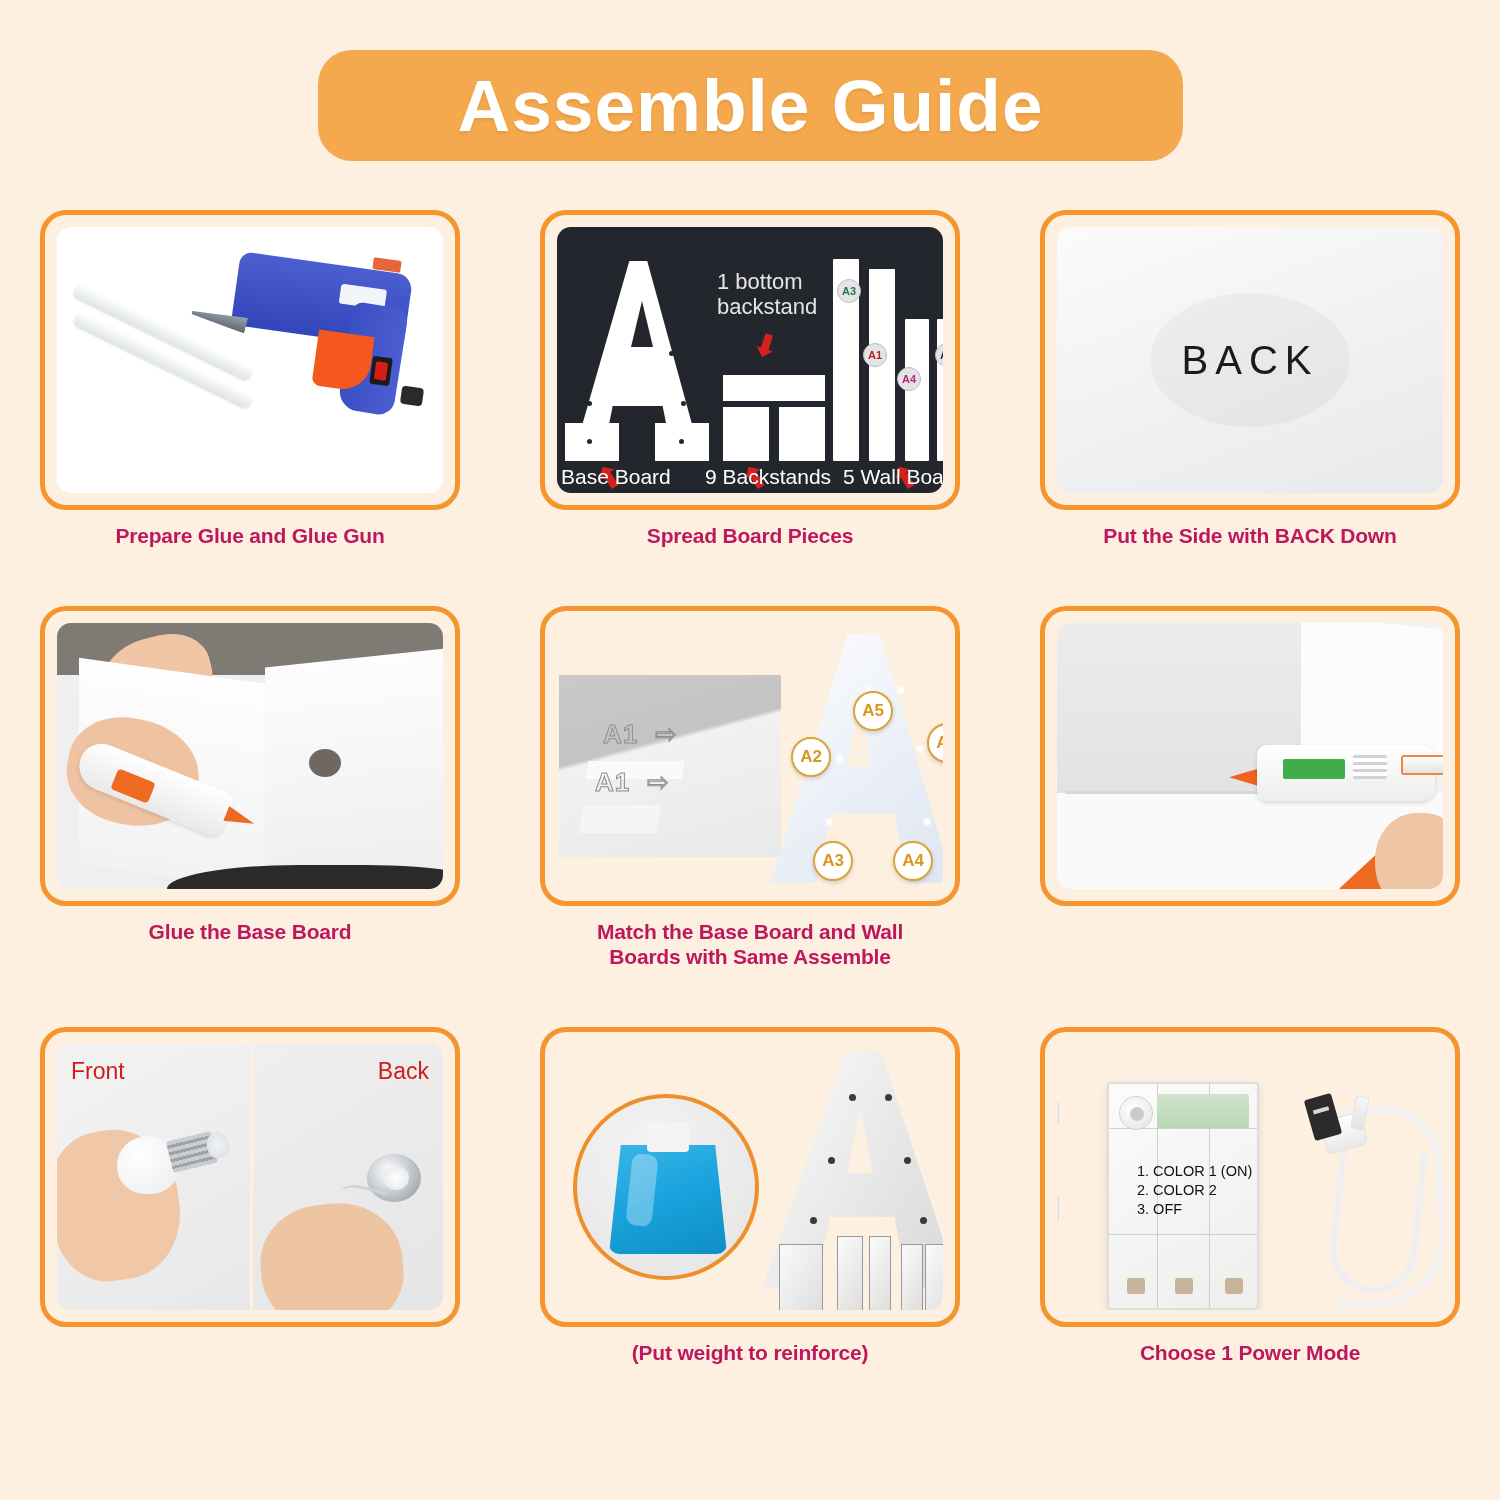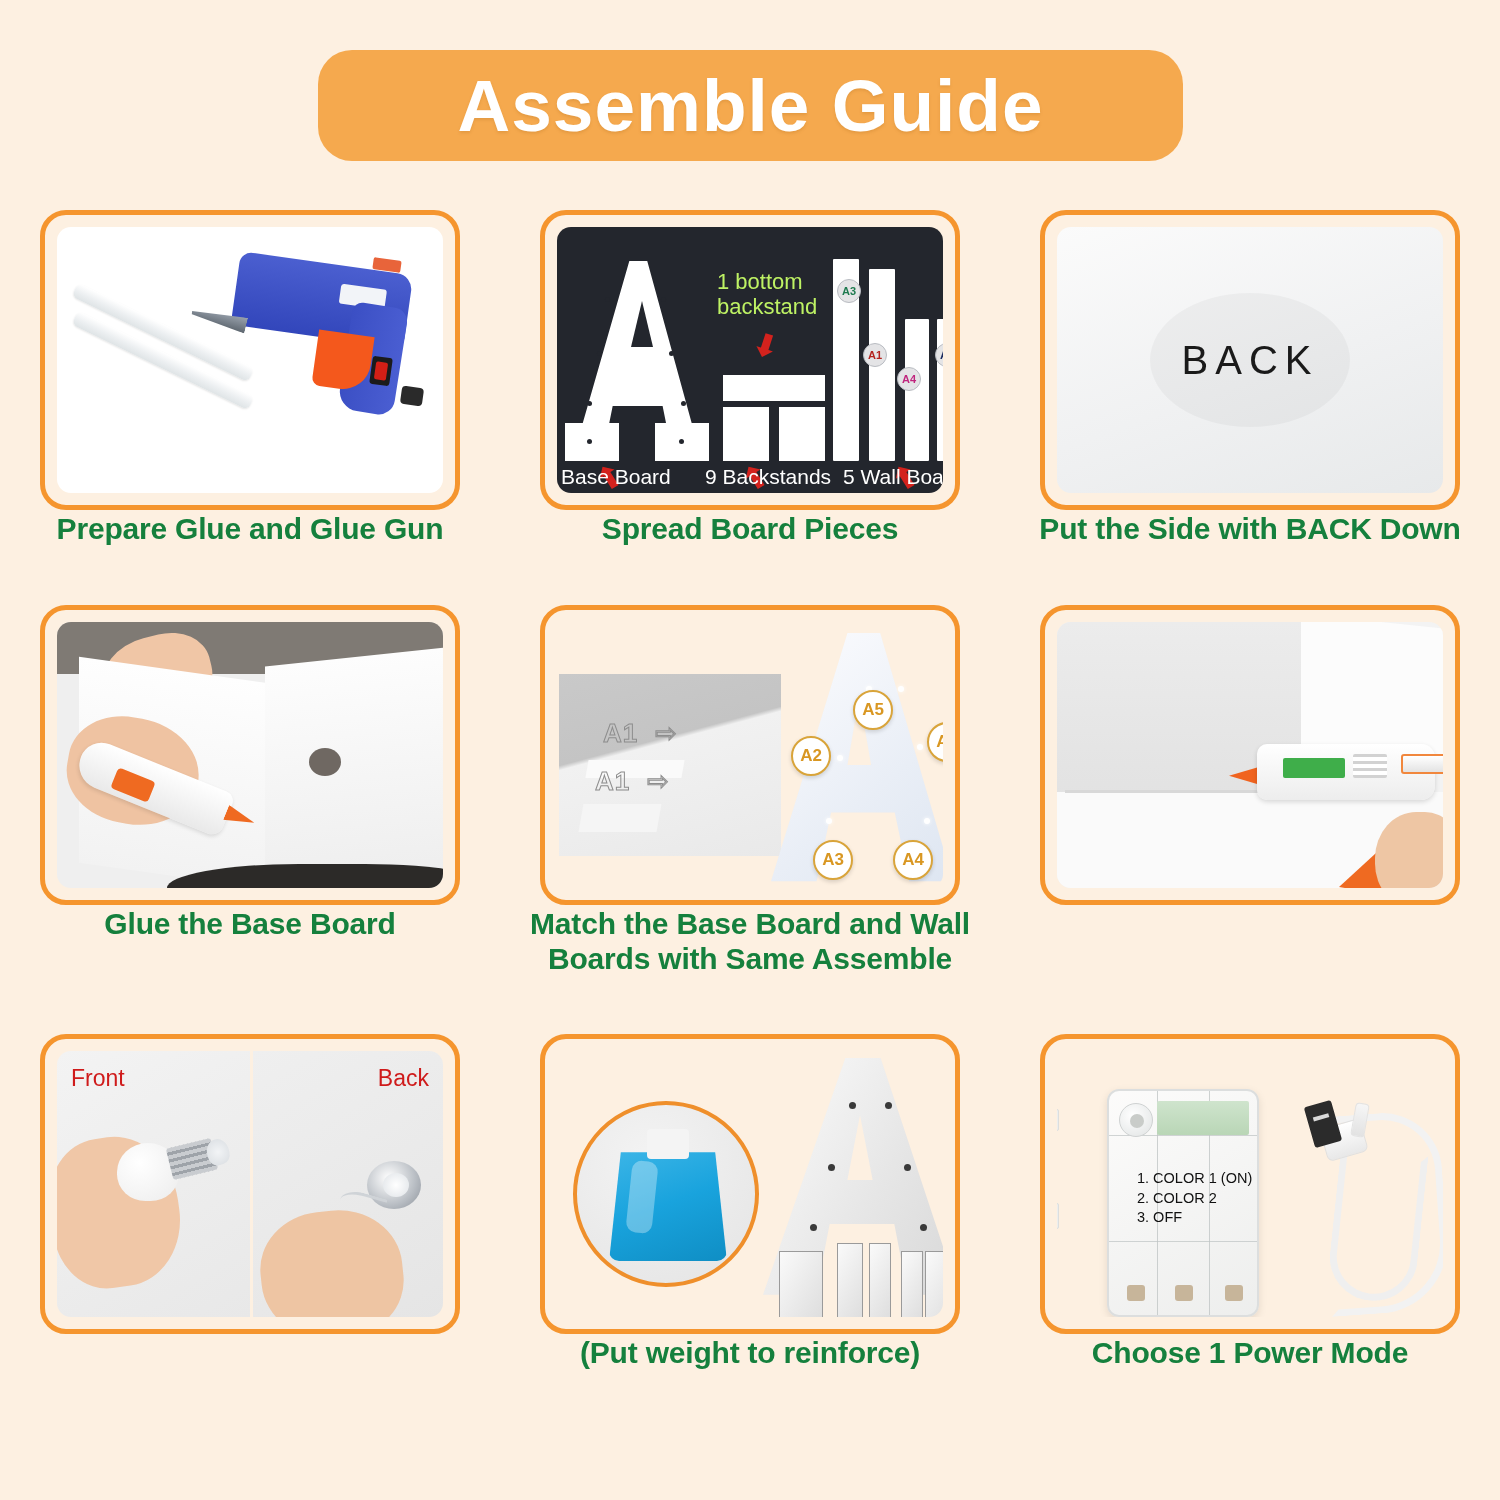--- a/index.html
+++ b/index.html
@@ -50,26 +50,26 @@
     overflow: hidden;
     position: relative;
   }
   .panel-inner {
     position: absolute;
     left: 12px; top: 12px; right: 12px; bottom: 12px;
     border-radius: 14px;
     overflow: hidden;
   }
   .caption {
-    margin-top: 2px;
+    margin-top: 14px;
     width: 460px;
     text-align: center;
-    font-size: 30px;
+    font-size: 21px;
     font-weight: bold;
-    color: #15803d;
+    color: #be185d;
     line-height: 1.16;
     letter-spacing: -0.2px;
   }
 
   
   .ph-white { background: #ffffff; width: 100%; height: 100%; position: relative; }
   .stick {
     position: absolute;
     background: linear-gradient(180deg,#ffffff,#eceff1 55%,#dfe4e6);
     border-radius: 6px;
@@ -170,21 +170,21 @@
     background:#e4e4e6; border:1px solid #b9bcc2;
     display:flex; align-items:center; justify-content:center;
     font-size:11px; font-weight:bold; font-family:"Liberation Sans", sans-serif;
   }
   .bg-a3 { left:280px; top:52px;  color:#1e7a4f; }
   .bg-a1 { left:306px; top:116px; color:#b4231f; }
   .bg-a4 { left:340px; top:140px; color:#c0257e; }
   .bg-a2 { left:378px; top:116px; color:#1b2a5e; }
   .note-bb {
     position:absolute; left:160px; top:42px;
-    color:#bef264; font-size:22px; line-height:1.15;
+    color:#e5e5e5; font-size:22px; line-height:1.15;
     font-family:"Liberation Sans", sans-serif;
   }
   .arrow-red {
     position:absolute; color:#d3221d; font-size:30px; font-weight:bold; line-height:1;
   }
   .ar-down { left:196px; top:104px; transform: rotate(18deg); }
   .ar-bb { left:40px; top:236px; transform: rotate(-32deg); }
   .ar-2bs { left:186px; top:236px; transform: rotate(-32deg); }
   .ar-5wb { left:336px; top:236px; transform: rotate(-32deg); }
   .lbl-dark {
@@ -384,21 +384,21 @@
   .lg-s2 { left:74px;  top:188px; width:26px; height:84px; }
   .lg-s3 { left:106px; top:188px; width:22px; height:84px; }
   .lg-s4 { left:138px; top:196px; width:22px; height:76px; }
   .lg-s5 { left:162px; top:196px; width:30px; height:76px; }
 
   
   .p9 { width:100%; height:100%; background:#fdf0e1; position:relative; }
   .batbox {
     position:absolute; left:50px; top:38px; width:152px; height:228px;
     background: linear-gradient(150deg, rgba(252,252,252,.95), rgba(236,238,238,.92));
-    border:2px solid #dcdede; border-radius:12px;
+    border:2px solid #dcdede; border-radius:4px;
     box-shadow: 0 3px 8px rgba(0,0,0,.10);
     overflow:hidden;
   }
   .bat-div { position:absolute; top:0; width:1px; height:100%; background: rgba(190,195,195,.75); }
   .bat-div.d1 { left:48px; } .bat-div.d2 { left:100px; }
   .bat-hline { position:absolute; left:0; width:100%; height:1px; background: rgba(190,195,195,.7); }
   .bat-hline.h1 { top:44px; } .bat-hline.h2 { top:150px; }
   .bat-switch {
     position:absolute; left:10px; top:12px; width:34px; height:34px;
     background: radial-gradient(circle at 40% 36%, #ffffff, #e0e3e3);

